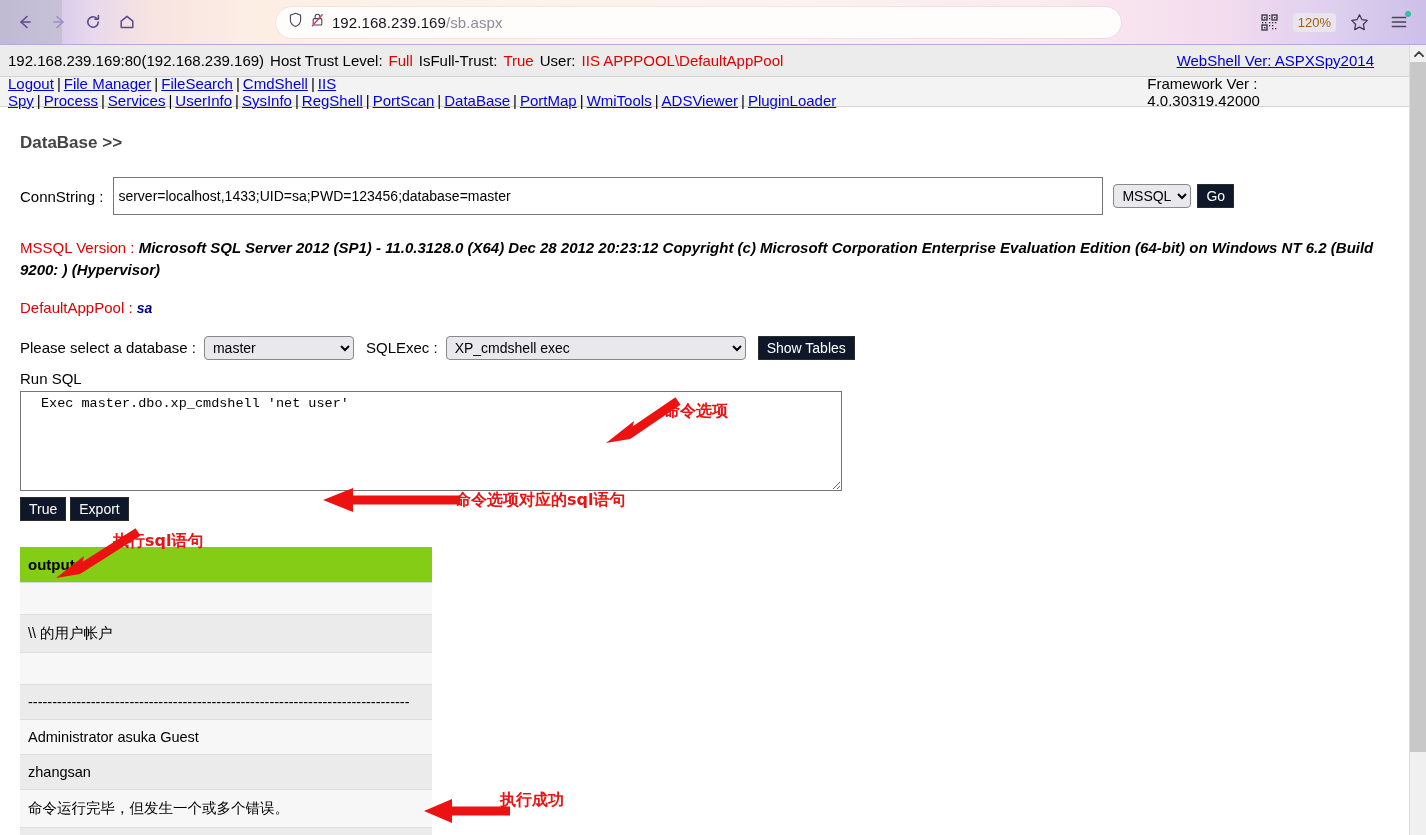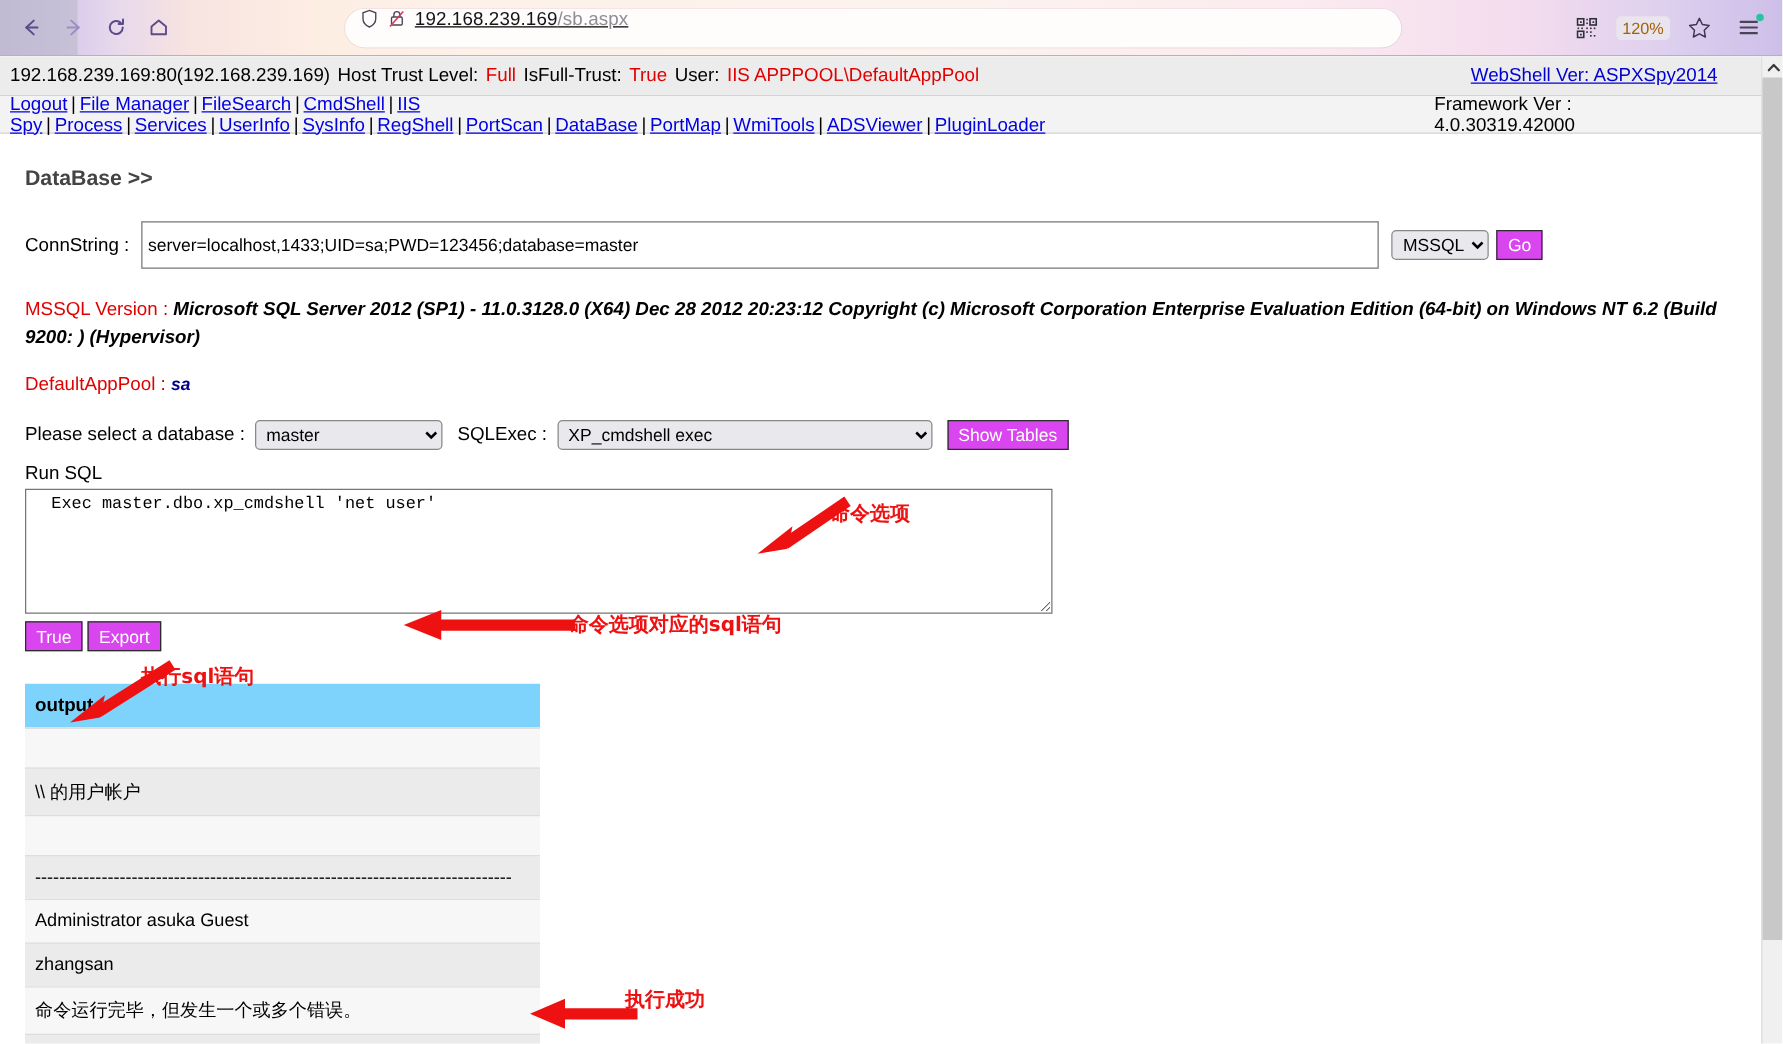--- a/index.html
+++ b/index.html
@@ -47,24 +47,24 @@
     cursor: default;
   }
   .navbtn svg { display:block; }
 
   .urlbar-wrap { flex: 1; display: flex; justify-content: center; z-index:2;}
   #urlbar {
     width: 845px; height: 31px;
     background: #fffdfb;
     border-radius: 16px;
     display: flex;
+    align-items: center;
     padding: 0 12px;
     gap: 7px;
     box-shadow: 0 0 0 0.5px rgba(120,100,150,.18);
-    text-decoration: underline;
   }
   #url-text {
     font-size: 15px;
     color: #15141a;
     letter-spacing: .1px;
     white-space: nowrap;
   }
   #url-text .path { color: #8f8c96; }
 
   .toolbar-right {
@@ -167,21 +167,21 @@
     border: 1px solid #888;
     border-radius: 4px;
     background: #e9e9ed;
     color: #000;
     padding-left: 4px;
   }
   #conn-type-select { width: 78px; margin-left: 10px; }
   .btn-dark {
     font-family: "Liberation Sans", sans-serif;
     font-size: 14px;
-    background: #d946ef;
+    background: #0f172a;
     color: #fff;
     border: 1px solid #2c2c2c;
     padding: 2px 8px;
     height: 24px;
     cursor: pointer;
     line-height: 1;
   }
   #go-button { margin-left: 6px; }
 
   #mssql-version-row {
@@ -220,21 +220,21 @@
   }
   #sql-buttons { margin-top: 6px; display: flex; gap: 4px; }
 
   #output-table {
     margin-top: 26px;
     border-collapse: collapse;
     width: 412px;
     table-layout: fixed;
   }
   #output-table th {
-    background: #7dd3fc;
+    background: #84cc16;
     text-align: left;
     font-size: 15px;
     font-weight: bold;
     color: #000;
     padding: 9px 8px;
     border-bottom: 1px solid #d6d6d6;
   }
   #output-table td {
     font-size: 14.5px;
     color: #000;

